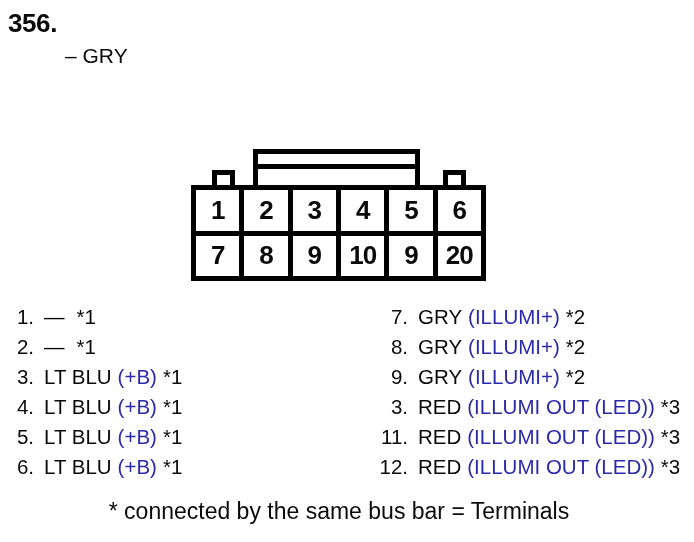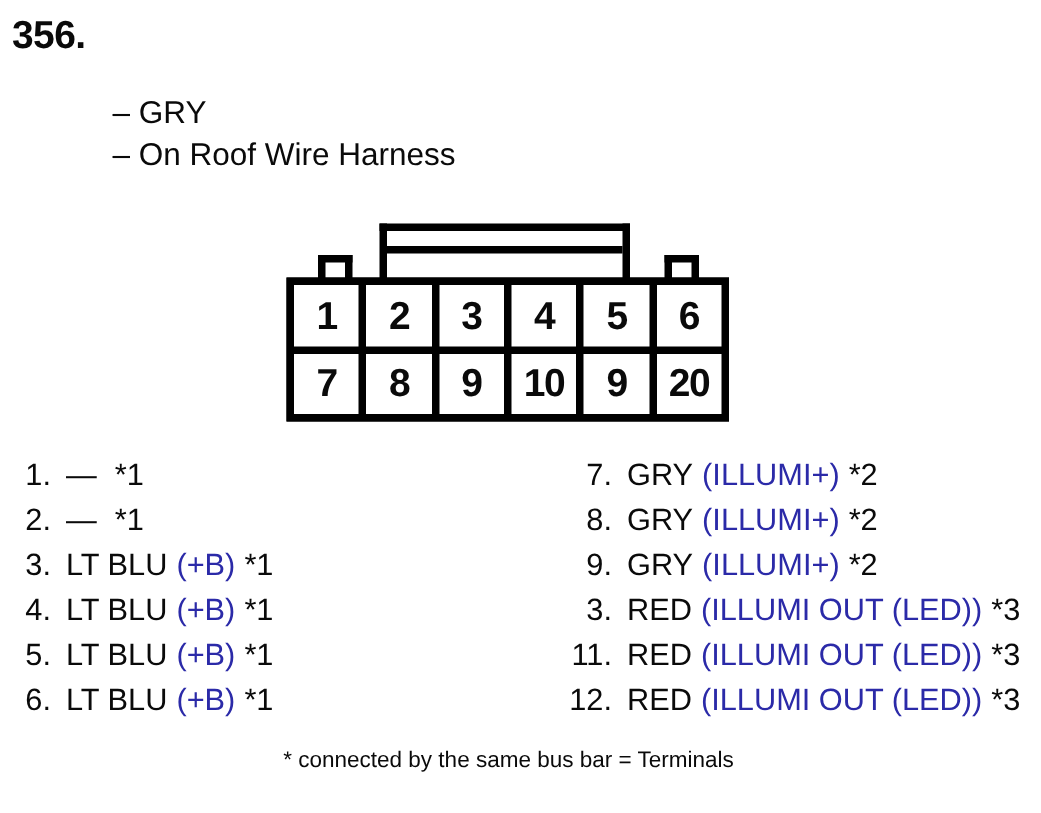--- a/index.html
+++ b/index.html
@@ -18,24 +18,23 @@
   
   .header{
     position:absolute;left:8px;top:8px;
     display:flex;align-items:baseline;
     font-weight:bold;font-size:26px;letter-spacing:-0.4px;
     white-space:nowrap;
     justify-content:center;
   }
   .item-num{display:inline-block;width:67px;}
   .details{
-    position:absolute;left:75px;top:42px;
+    position:absolute;left:65px;top:42px;
     font-size:21px;line-height:28px;
     white-space:nowrap;
-    margin-top:20px;
   }
   
   .connector{
     position:absolute;left:191px;top:149px;
     width:295px;height:132px;
   }
   .latch{
     position:absolute;left:62px;top:0;
     width:167px;height:41px;
     border:5px solid #000;border-bottom:none;
@@ -77,33 +76,32 @@
   .pin-col.right{left:368px;}
   .pin-row{display:flex;align-items:baseline;column-gap:6px;}
   .pnum{display:inline-block;text-align:right;}
   .pin-col.left  .pnum{width:34px;margin-right:4px;}
   .pin-col.right .pnum{width:40px;margin-right:4px;}
   .psig{color:var(--signal-blue);text-align:center;}
   
   .footnote{
     position:absolute;left:0;top:498px;width:678px;
     text-align:center;
-    font-size:15px;
+    font-size:23px;
   }
 </style>
 </head>
 <body>
 
 <div class="header">
   <span class="item-num">356.</span>
 </div>
 
 <div class="details">
   <div>– GRY</div>
-  <div>– On Roof Wire Harness</div>
 </div>
 
 <div class="connector">
   <div class="latch">
     <div class="latch-line"></div>
   </div>
   <div class="bump left"></div>
   <div class="bump right"></div>
   <div class="cbody">
     <div class="cell">1</div>

